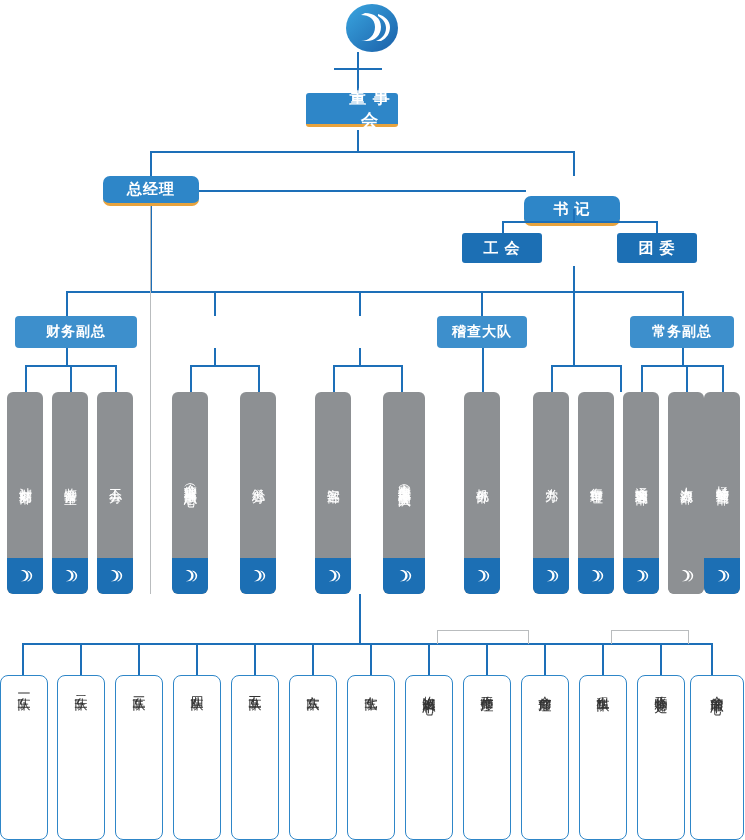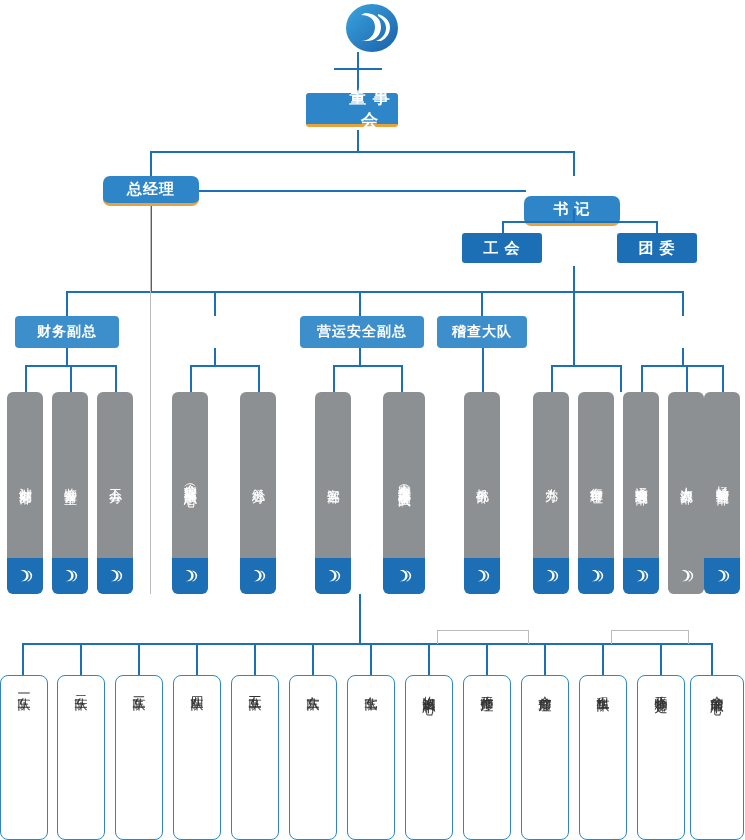--- a/index.html
+++ b/index.html
@@ -160,23 +160,23 @@
   <div class="box lvl3" style="left:617px;top:233px;">团 委</div>
 
   <div class="line vline" style="left:150px;top:206px;height:86px;"></div>
   <div class="line hline" style="left:66px;top:291px;width:618px;"></div>
   <div class="line vline" style="left:66px;top:291px;height:25px;"></div>
   <div class="line vline" style="left:214px;top:291px;height:25px;"></div>
   <div class="line vline" style="left:359px;top:291px;height:25px;"></div>
   <div class="line vline" style="left:481px;top:291px;height:25px;"></div>
   <div class="line vline" style="left:682px;top:291px;height:25px;"></div>
 
-  <div class="box vp" style="left:15px;top:316px;width:104px;">财务副总</div>
-  <div class="box vp" style="left:300px;top:316px;width:124px;">营运安全副总</div>
+  <div class="box vp" style="left:15px;top:316px;width:122px;">财务副总</div>
   <div class="box vp" style="left:437px;top:316px;width:90px;">稽查大队</div>
+  <div class="box vp" style="left:630px;top:316px;width:104px;">常务副总</div>
 
   <div class="line vline" style="left:66px;top:348px;height:18px;"></div>
   <div class="line hline" style="left:25px;top:365px;width:92px;"></div>
   <div class="line vline" style="left:25px;top:365px;height:27px;"></div>
   <div class="line vline" style="left:70px;top:365px;height:27px;"></div>
   <div class="line vline" style="left:115px;top:365px;height:27px;"></div>
 
   <div class="line vline" style="left:214px;top:348px;height:18px;"></div>
   <div class="line hline" style="left:190px;top:365px;width:70px;"></div>
   <div class="line vline" style="left:190px;top:365px;height:27px;"></div>

